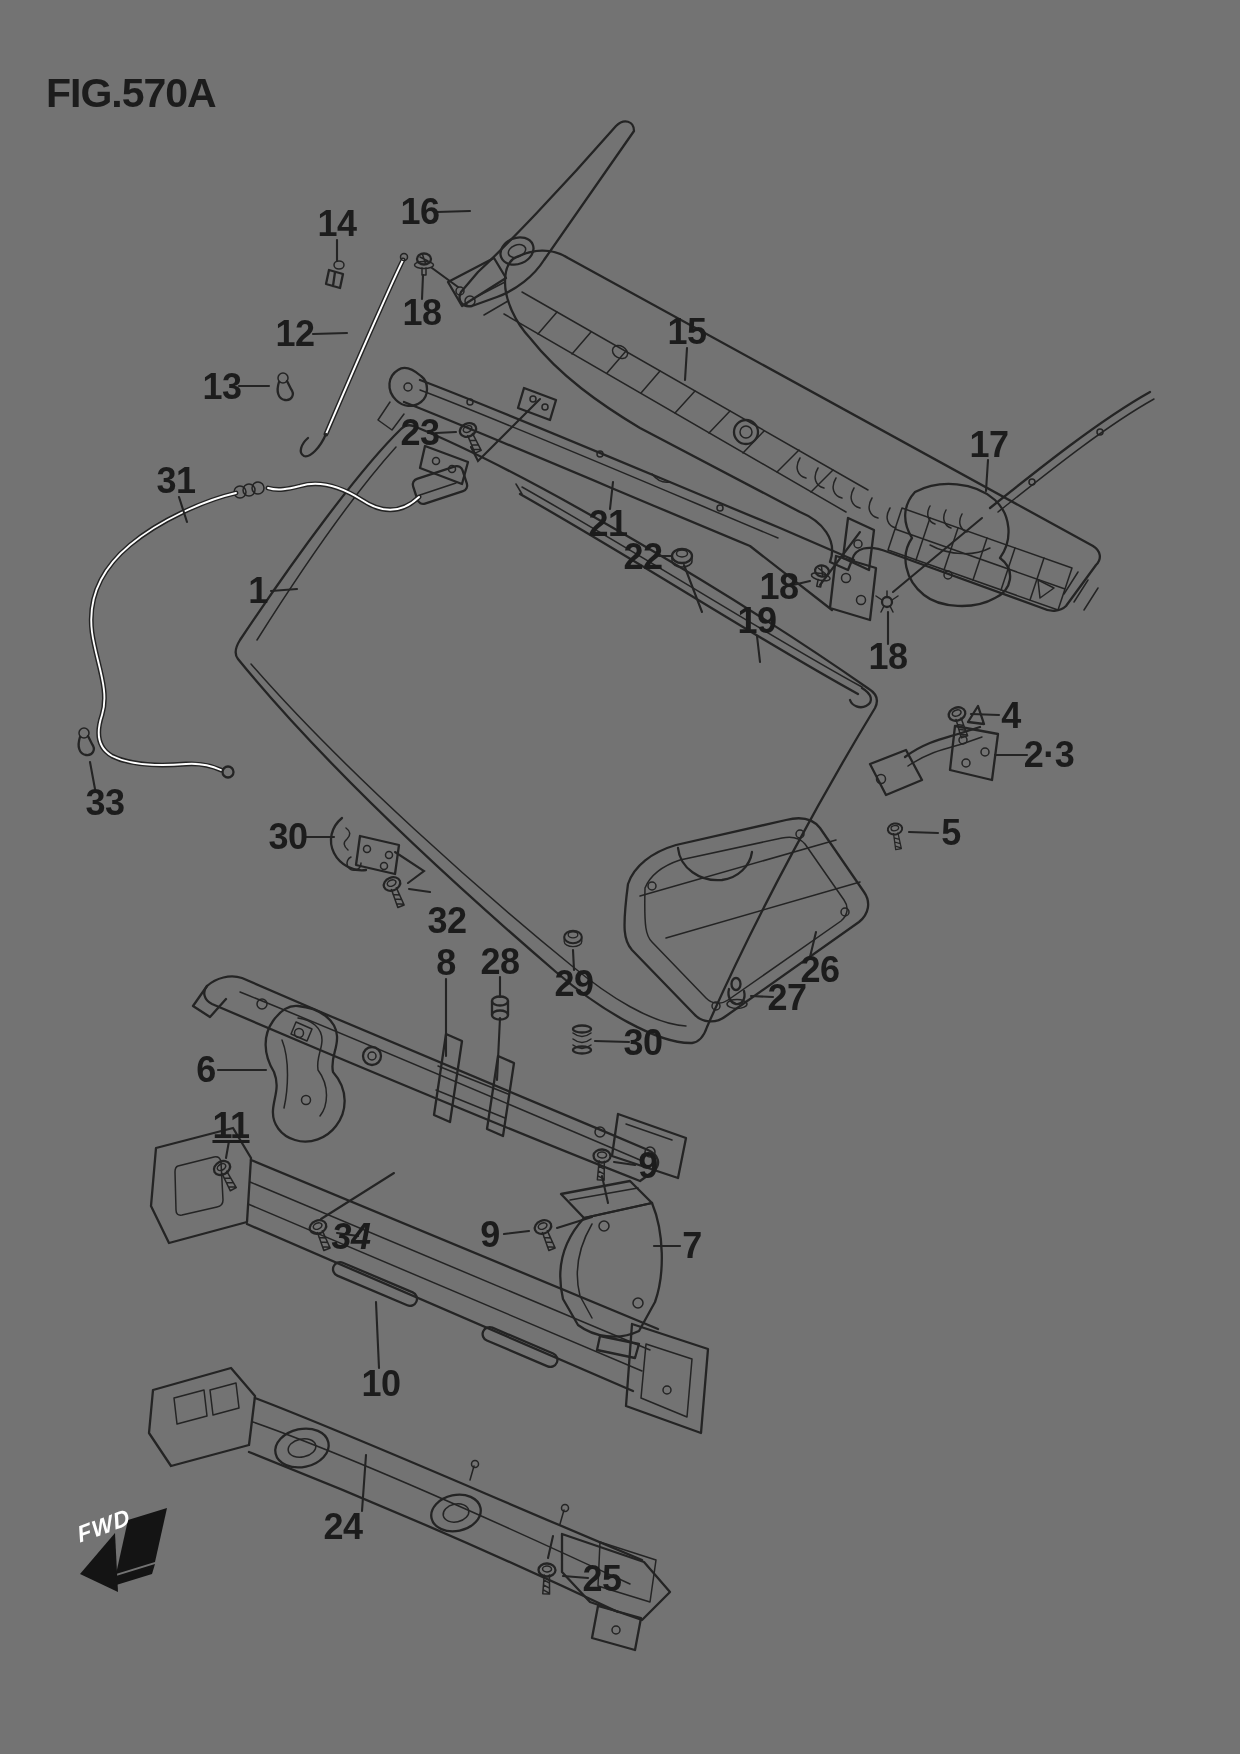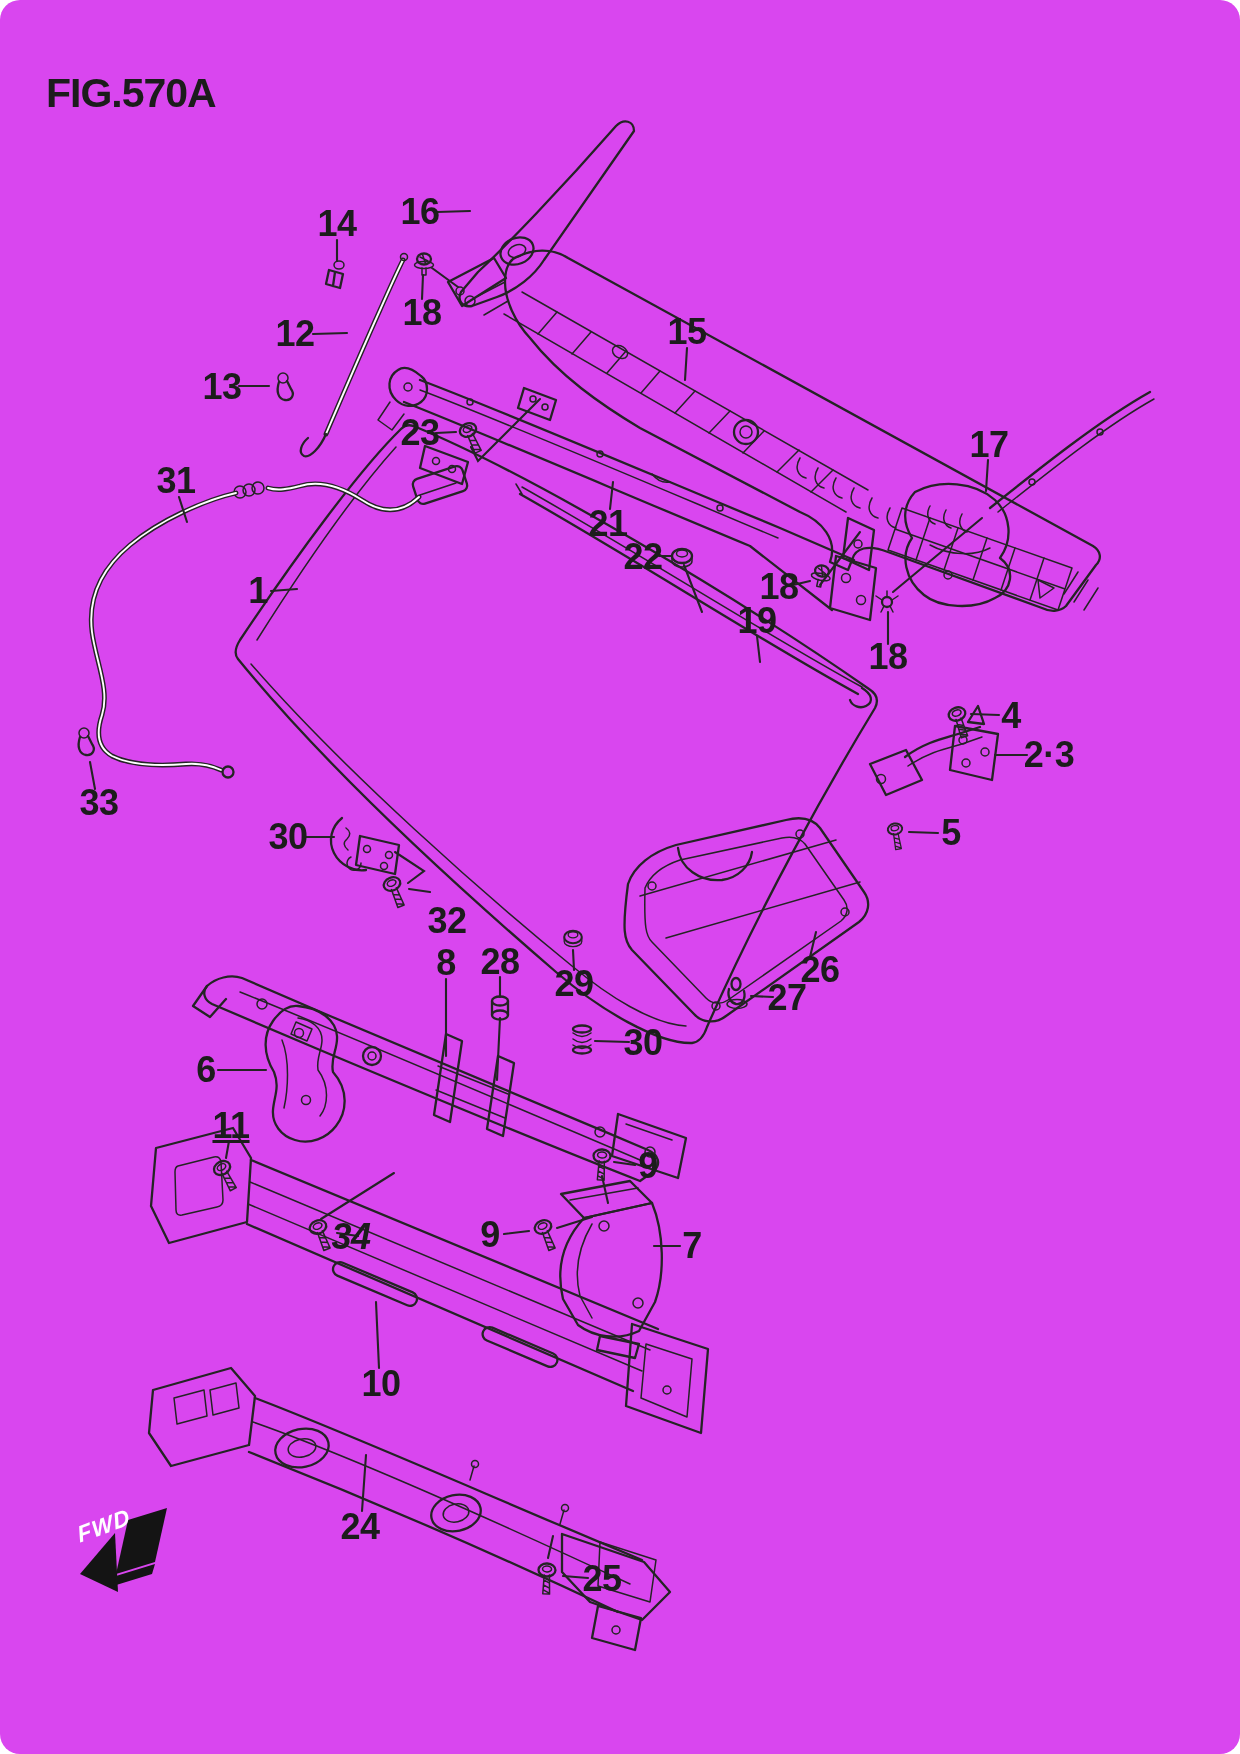--- a/index.html
+++ b/index.html
@@ -1,17 +1,17 @@
 <!DOCTYPE html>
 <html><head>
 <meta charset="utf-8">
 <style>
   html,body{margin:0;padding:0;background:#ffffff;}
-  .page{position:relative;width:1240px;height:1754px;background:#d946ef;overflow:hidden;
-        font-family:"Liberation Sans",sans-serif;color:#1e1e1e;border-radius:20px;}
+  .page{position:relative;width:1240px;height:1754px;background:#737373;overflow:hidden;
+        font-family:"Liberation Sans",sans-serif;color:#1e1e1e;}
   .fig-title{position:absolute;left:46px;top:70px;font-size:41px;font-weight:600;
         letter-spacing:-1px;color:#1c1c1c;}
   .footer{position:absolute;left:56px;top:1642px;font-size:23px;font-weight:500;
         line-height:1.45;color:#2a2a2a;}
   svg.art{position:absolute;left:0;top:0;}
   .part-label{position:absolute;transform:translate(-50%,-50%);font-size:36px;
         font-weight:600;letter-spacing:-0.5px;color:#1c1c1c;white-space:nowrap;}
   .fwd-text{position:absolute;left:104px;top:1526px;transform:translate(-50%,-50%) rotate(-20deg) skewX(-6deg);
         transform-origin:center;color:#fff;font-size:23px;font-weight:700;font-style:italic;
         letter-spacing:1px;}
@@ -367,29 +367,29 @@
       <div class="part-label" style="left: 420px; top: 212px;">16</div>
       <div class="part-label" style="left: 989px; top: 445px;">17</div>
       <div class="part-label" style="left: 422px; top: 313px;">18</div>
       <div class="part-label" style="left: 779px; top: 587px;">18</div>
       <div class="part-label" style="left: 888px; top: 657px;">18</div>
       <div class="part-label" style="left: 757px; top: 621px;">19</div>
       <div class="part-label" style="left: 643px; top: 1043px;">30</div>
       <div class="part-label" style="left: 608px; top: 524px;">21</div>
       <div class="part-label" style="left: 643px; top: 557px;">22</div>
       <div class="part-label" style="left: 420px; top: 433px;">23</div>
-      <div class="part-label" style="left: 360px; top: 1527px;">24</div>
+      <div class="part-label" style="left: 343px; top: 1527px;">24</div>
       <div class="part-label" style="left: 602px; top: 1579px;">25</div>
       <div class="part-label" style="left: 820px; top: 970px;">26</div>
       <div class="part-label" style="left: 787px; top: 998px;">27</div>
       <div class="part-label" style="left: 500px; top: 962px;">28</div>
       <div class="part-label" style="left: 574px; top: 984px;">29</div>
       <div class="part-label" style="left: 288px; top: 837px;">30</div>
       <div class="part-label" style="left: 176px; top: 481px;">31</div>
       <div class="part-label" style="left: 447px; top: 893px; margin-top: 28px;">32</div>
-      <div class="part-label" style="left: 99px; top: 803px; text-align: center;">33</div>
+      <div class="part-label" style="left: 105px; top: 803px; text-align: center;">33</div>
       <div class="part-label" style="left: 351px; top: 1237px; font-style: italic;">34</div>
     </div>
 
   <div class="fwd-text">FWD</div>
 
 
 </div>
 
 </body></html>

